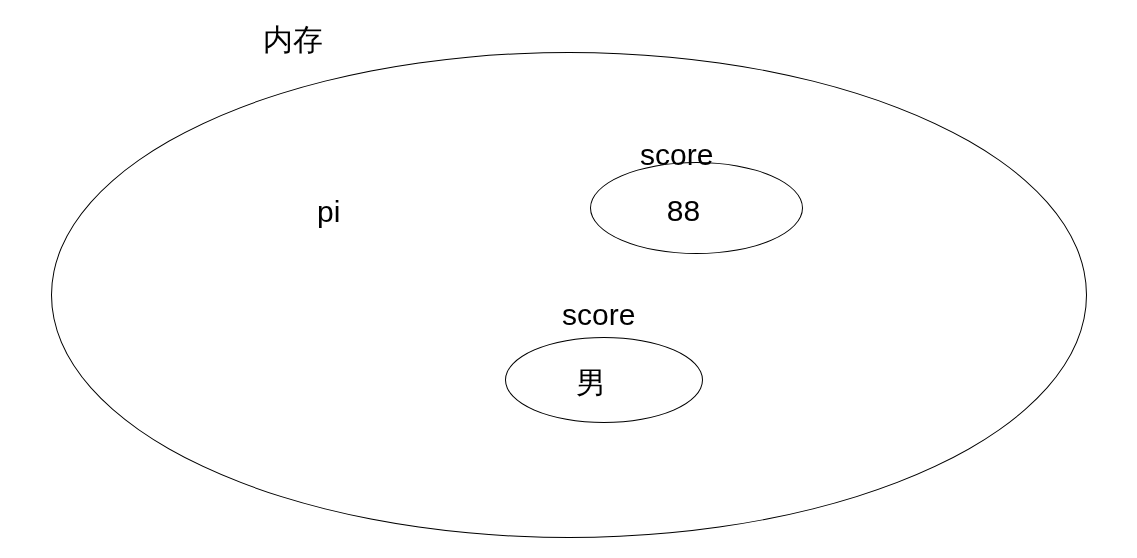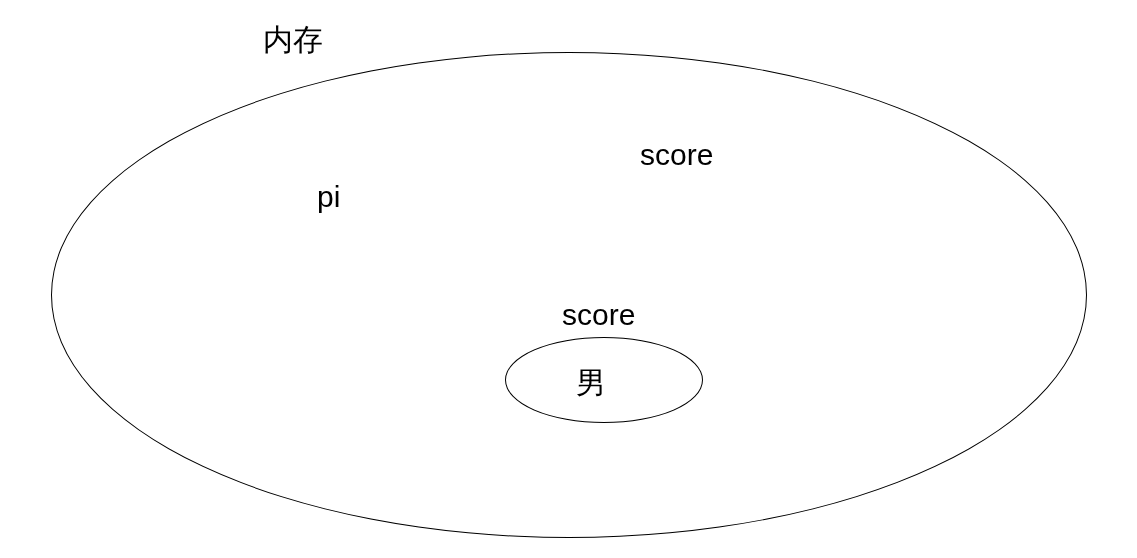--- a/index.html
+++ b/index.html
@@ -54,22 +54,25 @@
 </style>
 </head>
 <body>
 
 <div class="canvas">
 
   <div class="label" style="left:263px; top:22px;">内存</div>
 
   <div class="ellipse big"></div>
 
-  <div class="label" style="left:317px; top:179px;">pi</div>
+  <div class="label" style="left:317px; top:194px;">pi</div>
 
   <div class="label" style="left:640px; top:137px;">score</div>
+  <div class="ellipse small" style="left:590px; top:162px; width:213px; height:92px;">
+    <span class="value">88</span>
+  </div>
 
   <div class="label" style="left:562px; top:297px;">score</div>
   <div class="ellipse small" style="left:505px; top:337px; width:198px; height:86px;">
     <span class="value">男</span>
   </div>
 
 </div>
 
 </body></html>

